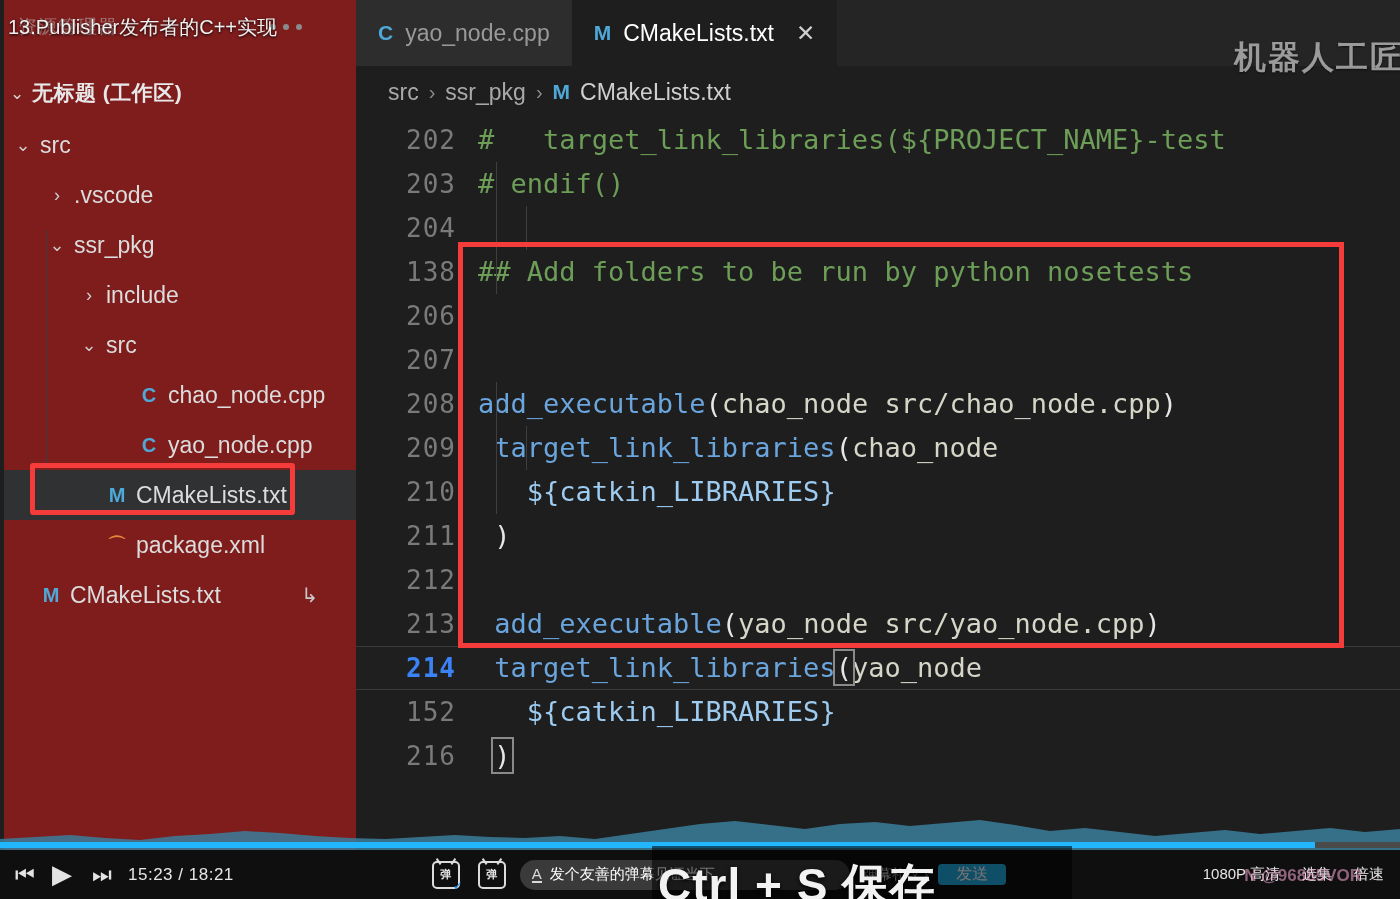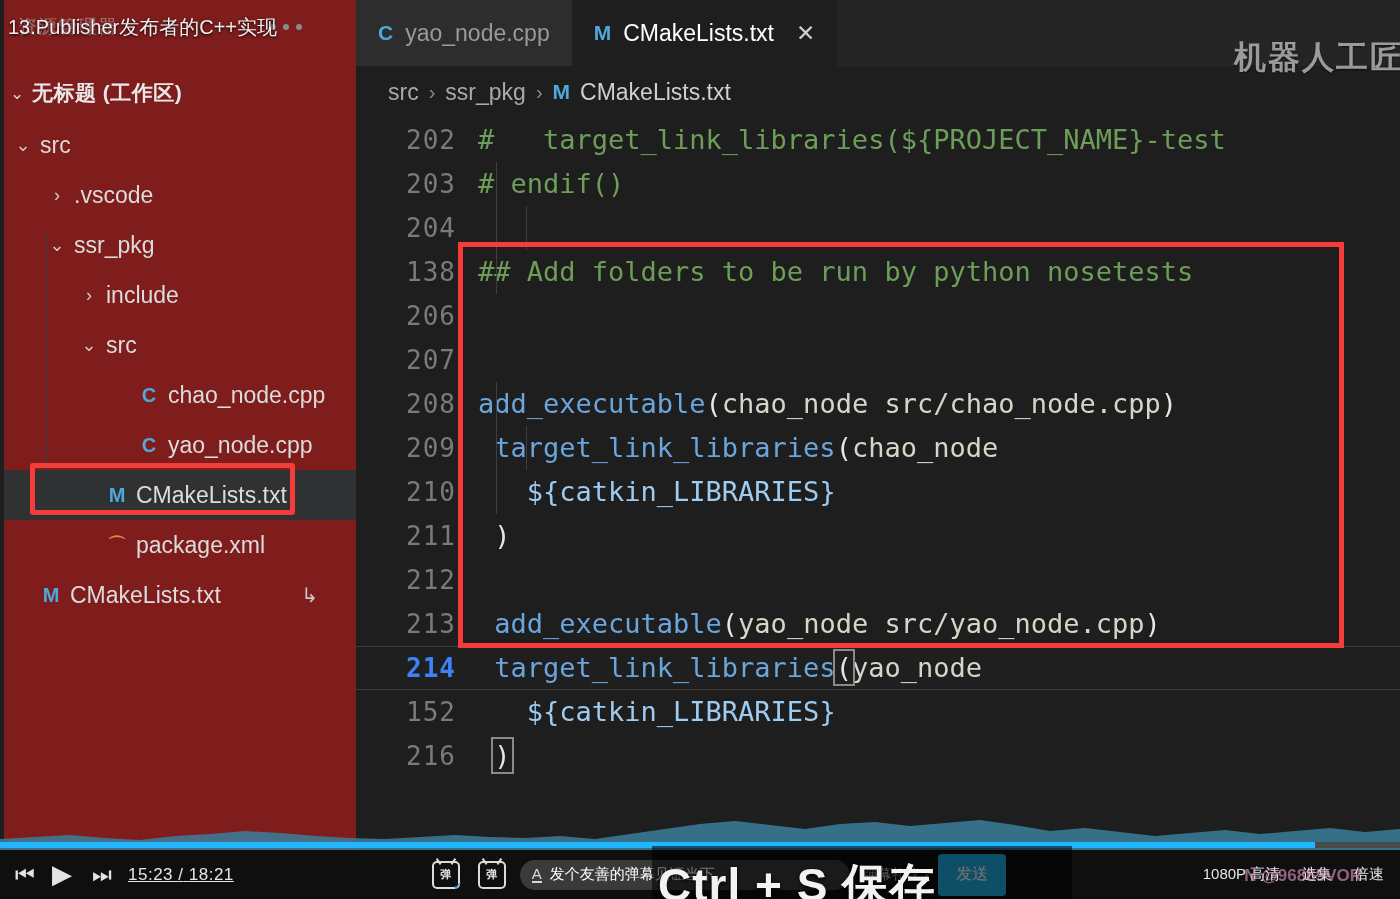--- a/index.html
+++ b/index.html
@@ -125,39 +125,39 @@
   #progress-track{position:absolute;left:0;top:842px;width:1400px;height:6px;background:#4a4a4a;z-index:21;}
   #progress-fill{position:absolute;left:0;top:842px;width:1315px;height:6px;background:#22b6ff;z-index:22;}
   #playerbar{
     position:absolute;left:0;top:850px;width:1400px;height:49px;background:#0f0f0f;z-index:30;
     display:flex;align-items:center;color:#e3e3e3;font-size:15px;
   }
   .pbtn{display:flex;align-items:center;justify-content:center;cursor:default;}
   .pb-prev{margin-left:8px;width:34px;}
   .pb-play{width:40px;}
   .pb-next{width:40px;}
-  .ptime{margin-left:6px;font-size:17px;color:#e6e6e6;letter-spacing:.5px;font-family:"Liberation Sans",sans-serif;text-decoration:underline;}
+  .ptime{margin-left:6px;font-size:17px;color:#e6e6e6;letter-spacing:.5px;font-family:"Liberation Sans",sans-serif;}
   .spacer-a{width:190px;}
   .dm-icons{display:flex;gap:18px;align-items:center;margin-left:8px;}
   .dm-ic{width:24px;height:24px;border:2px solid #dcdcdc;border-radius:5px;position:relative;
          display:flex;align-items:center;justify-content:center;font-size:11px;color:#e8e8e8;font-weight:bold;}
   .dm-ic:after{content:"";position:absolute;top:-7px;left:3px;width:7px;height:7px;border-left:2px solid #dcdcdc;
                transform:rotate(-35deg);}
   .dm-ic:before{content:"";position:absolute;top:-7px;right:3px;width:7px;height:7px;border-right:2px solid #dcdcdc;
                transform:rotate(35deg);}
   .dm-check{position:absolute;bottom:-6px;right:-5px;color:#2196f3;font-size:12px;font-weight:bold;}
   .dm-input{
     margin-left:14px;width:330px;height:30px;background:#3a3a3a;border-radius:15px;
     display:flex;align-items:center;padding:0 12px;gap:8px;box-sizing:border-box;
   }
   .dm-input .ph{color:#ffffff;font-size:15px;white-space:nowrap;overflow:hidden;}
   .dm-A{color:#d8d8d8;font-size:15px;border-bottom:2px solid #d8d8d8;line-height:14px;}
   .dm-etiquette{margin-left:14px;color:#cfcfcf;font-size:14px;white-space:nowrap;}
   .dm-send{
-    margin-left:10px;width:68px;height:42px;background:#23ade5;border-radius:4px;color:#fff;
+    margin-left:10px;width:68px;height:21px;background:#23ade5;border-radius:4px;color:#fff;
     display:flex;align-items:center;justify-content:center;font-size:16px;
   }
   .right-group{margin-left:auto;display:flex;align-items:center;gap:22px;padding-right:16px;font-size:15px;color:#e6e6e6;white-space:nowrap;}
   .rg-item{white-space:nowrap;}
 
   #bottom-watermark{
     position:absolute;right:38px;top:866px;font-size:17px;color:#f9a8d4;opacity:.55;
     z-index:35;white-space:nowrap;font-weight:bold;
   }
   

